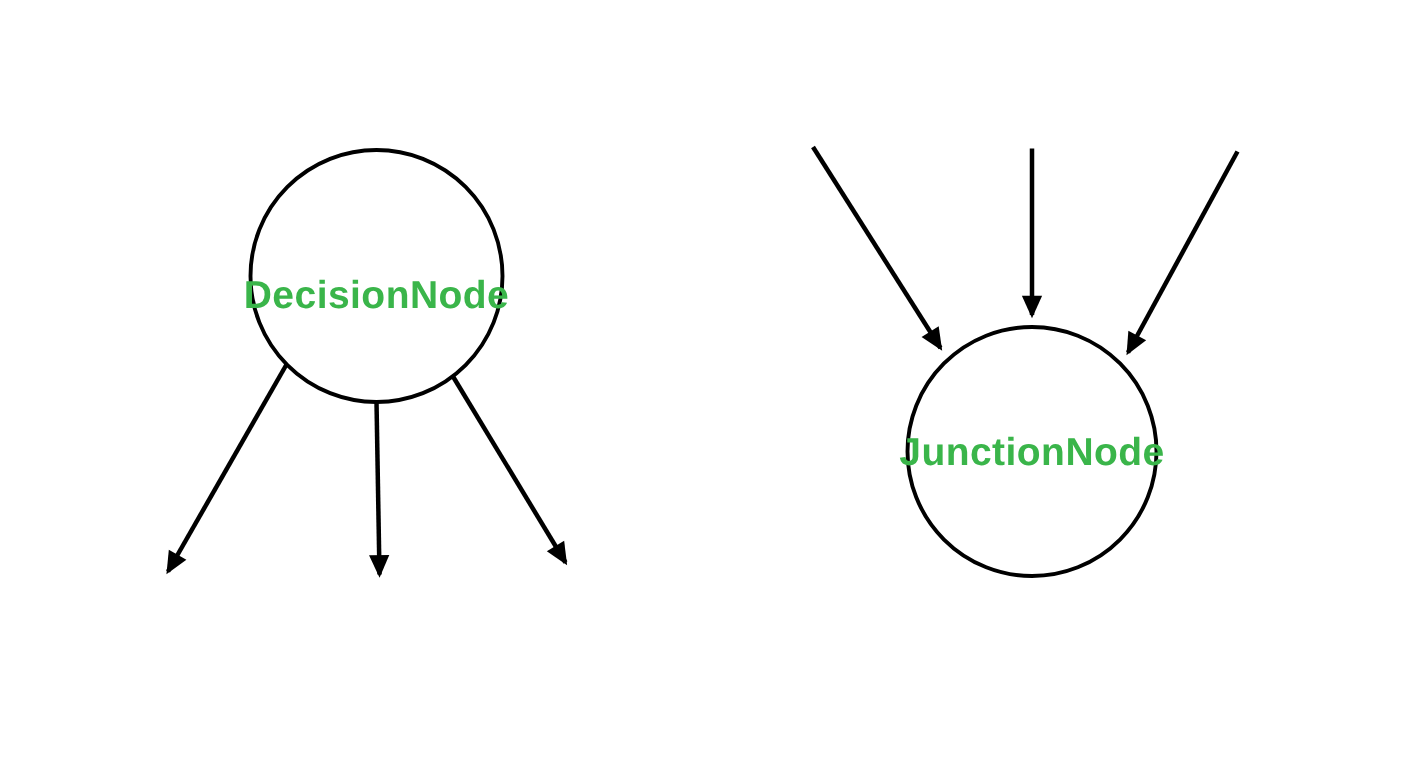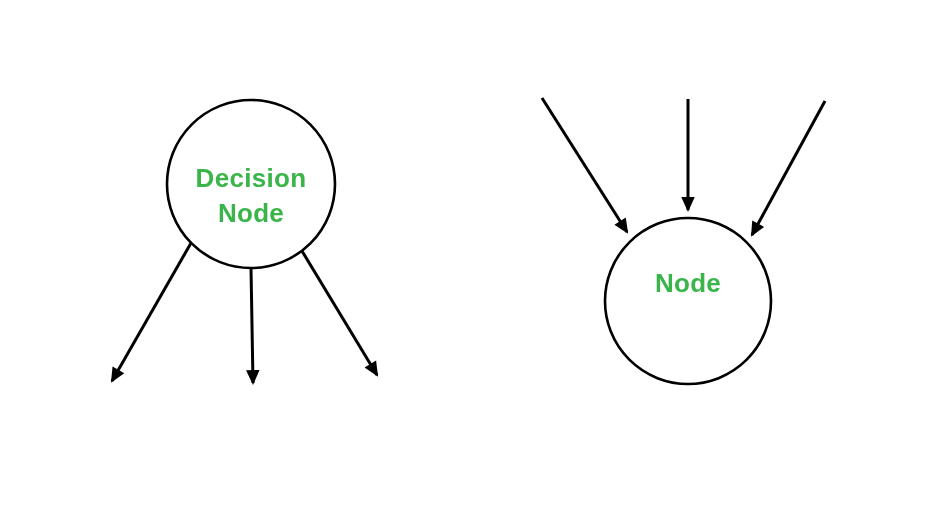--- a/index.html
+++ b/index.html
@@ -38,23 +38,22 @@
     fill: none;
   }
   .arrow-head {
     fill: var(--stroke);
   }
   .node-label {
     position: absolute;
     width: 180px;
     height: 66px;
     display: flex;
-    flex-direction: column;
     align-items: center;
-    justify-content: space-between;
+    justify-content: center;
     text-align: center;
     color: var(--label);
     font-weight: bold;
     font-size: 26px;
     line-height: 31px;
     letter-spacing: 0.3px;
     user-select: none;
   }
   .node-label span {
     display: block;
@@ -87,16 +86,17 @@
     <line class="edge-line" x1="688" y1="99" x2="688" y2="210" marker-end="url(#arrow)"></line>
     <line class="edge-line" x1="825" y1="101" x2="752" y2="235" marker-end="url(#arrow)"></line>
   </svg>
 
   <div class="node-label decision-label">
     <span>Decision</span>
     <span>Node</span>
   </div>
 
   <div class="node-label junction-label">
+    <span>Junction</span>
     <span>Node</span>
   </div>
 
 </div>
 
 </body></html>

